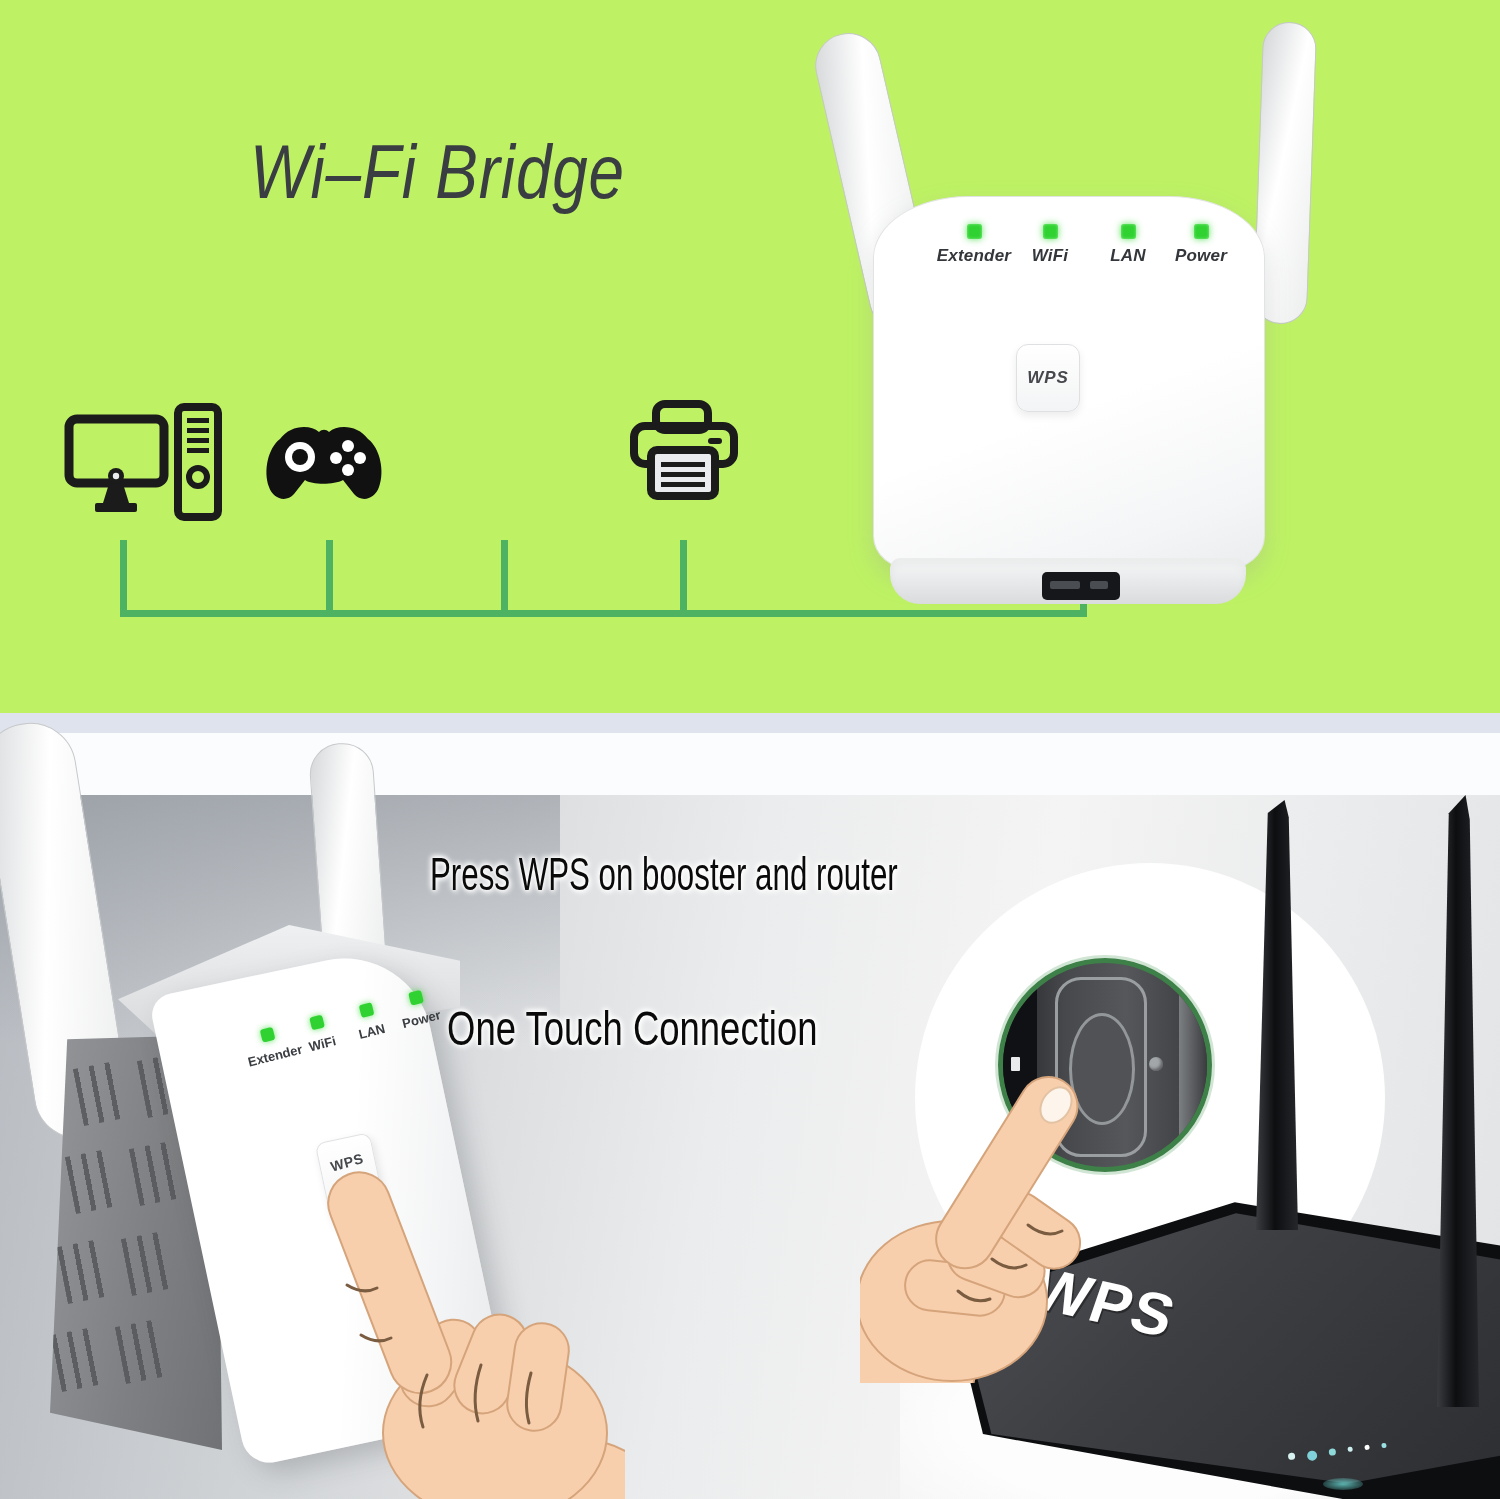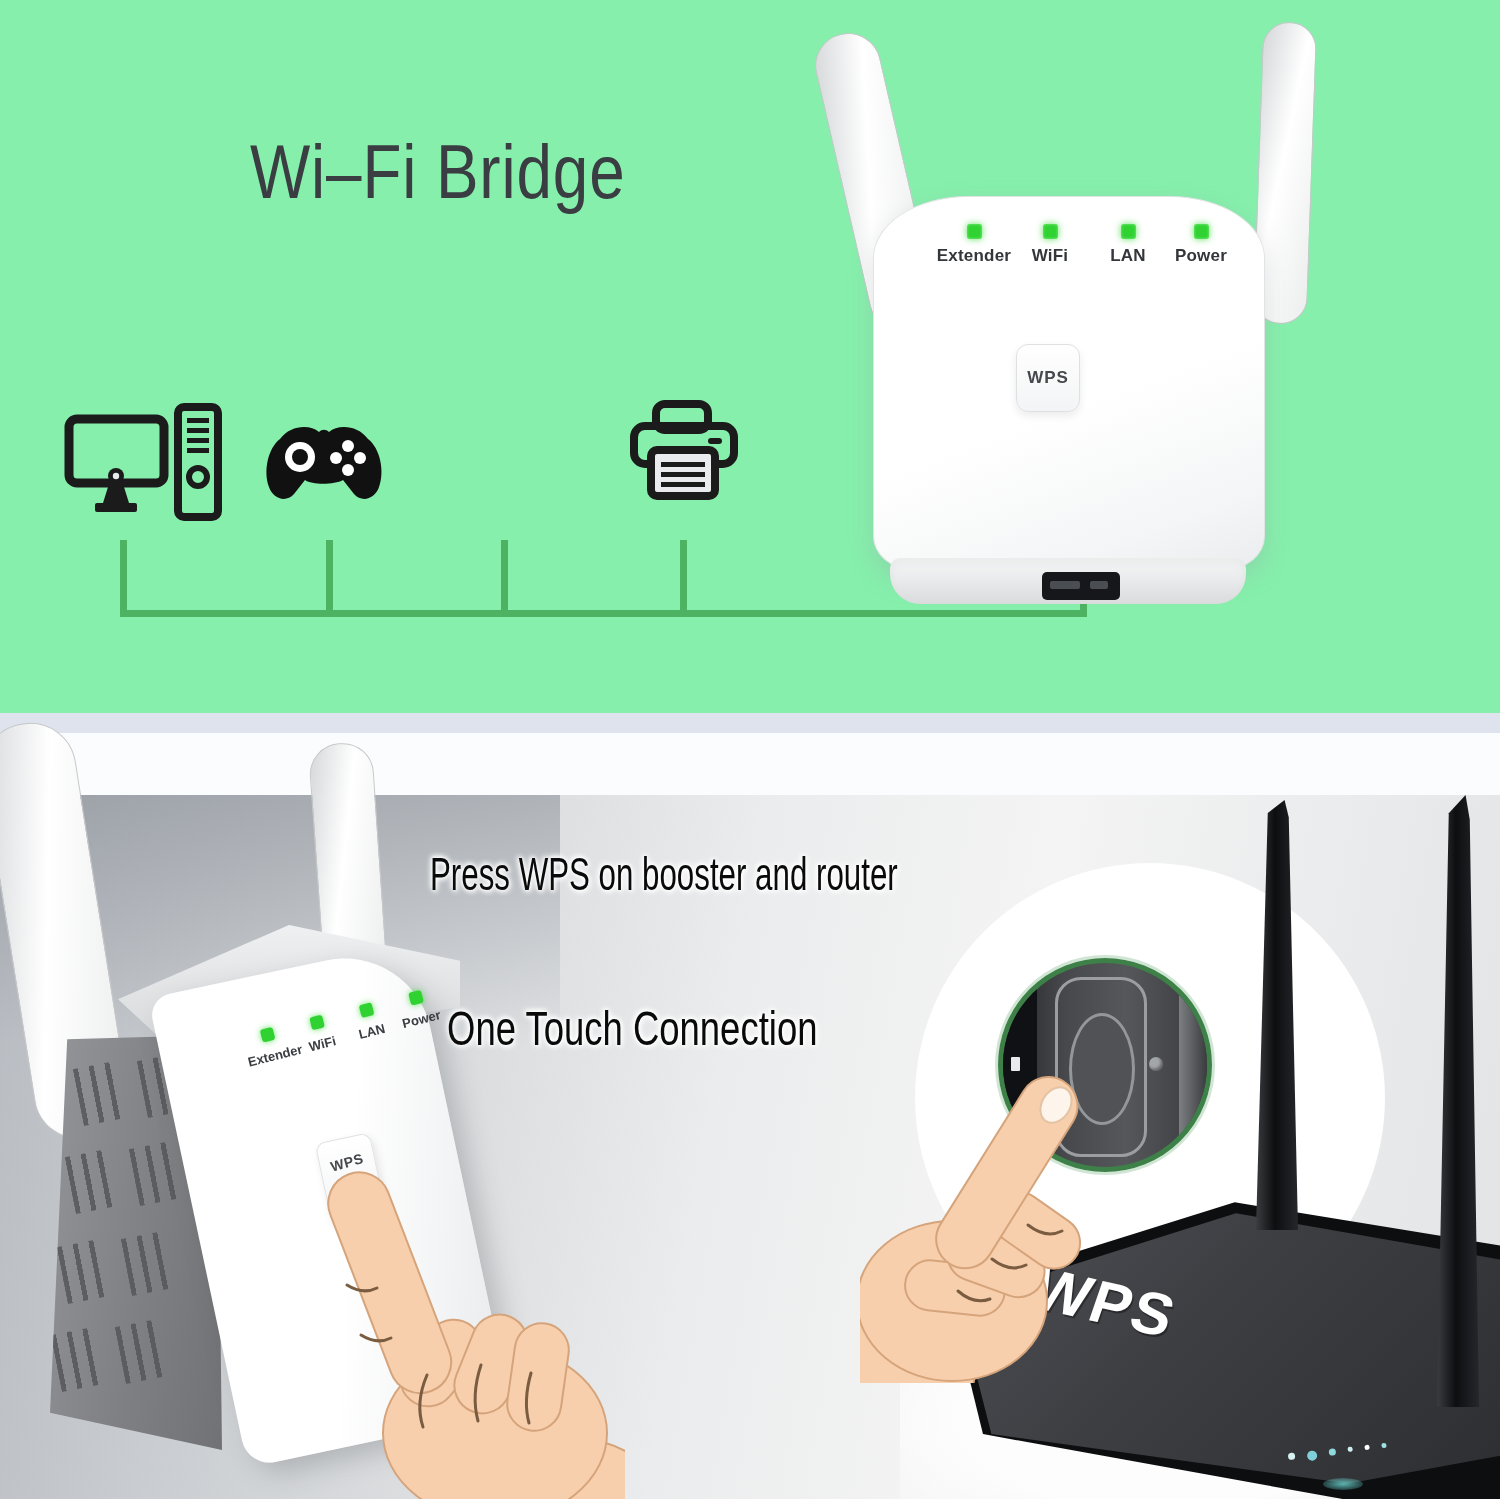--- a/index.html
+++ b/index.html
@@ -2,21 +2,21 @@
 <html><head>
 <meta charset="utf-8">
 <style>
   html,body{margin:0;padding:0;background:#fff;}
   #canvas{
     position:relative;width:1500px;height:1499px;overflow:hidden;
     font-family:"Liberation Sans","DejaVu Sans",sans-serif;
     background:#fff;
   }
   
-  .top-section{position:absolute;left:0;top:0;width:1500px;height:713px;background:#86efac;}
+  .top-section{position:absolute;left:0;top:0;width:1500px;height:713px;background:#bef264;font-style:italic;}
   .title{
     position:absolute;left:250px;top:128px;font-size:76px;font-weight:400;color:#3a3e42;
     transform:scaleX(.84);transform-origin:left top;white-space:nowrap;letter-spacing:1px;
   }
   .icon-wrap{position:absolute;}
   .icon-wrap svg{display:block;width:100%;height:100%;}
   .ic-computer{left:62px;top:402px;width:164px;height:124px;}
   .ic-gamepad{left:248px;top:418px;width:150px;height:102px;}
   .ic-tv{left:436px;top:412px;width:142px;height:108px;}
   .ic-printer{left:626px;top:400px;width:116px;height:126px;}

